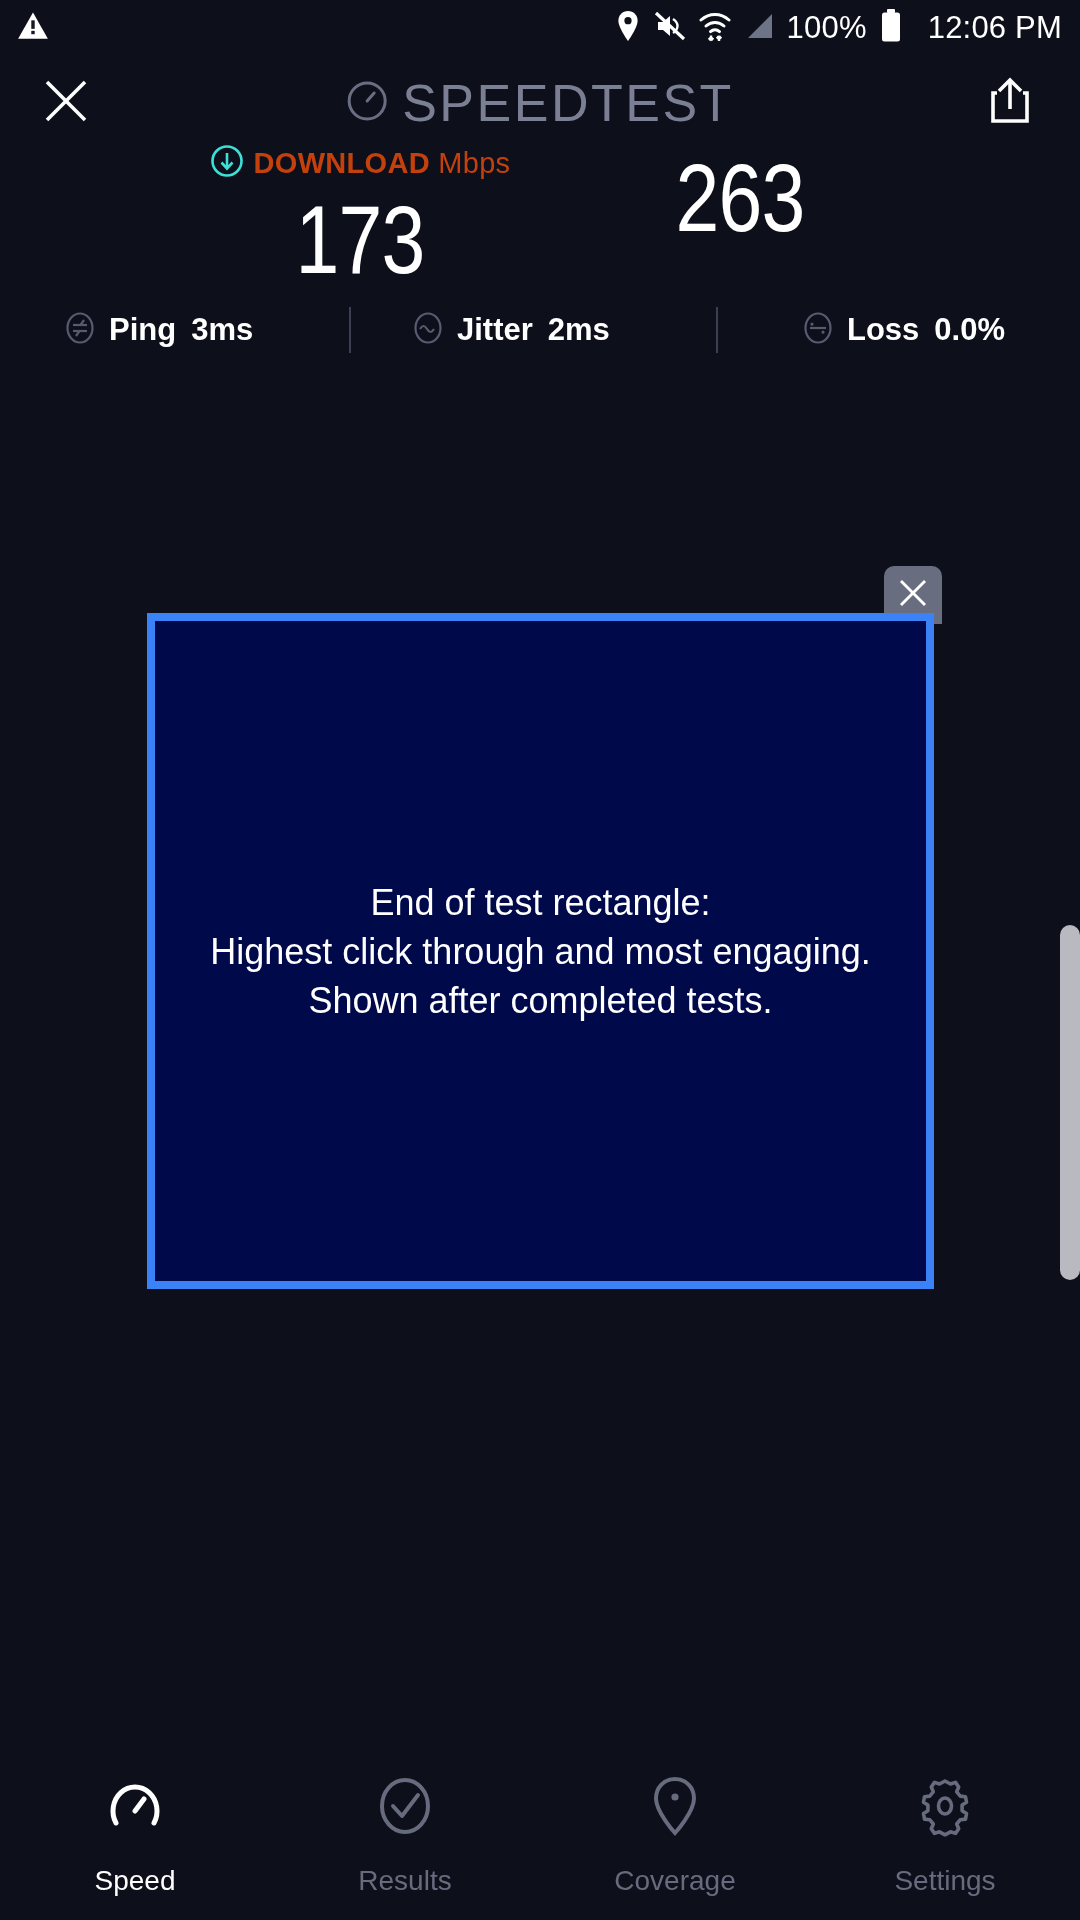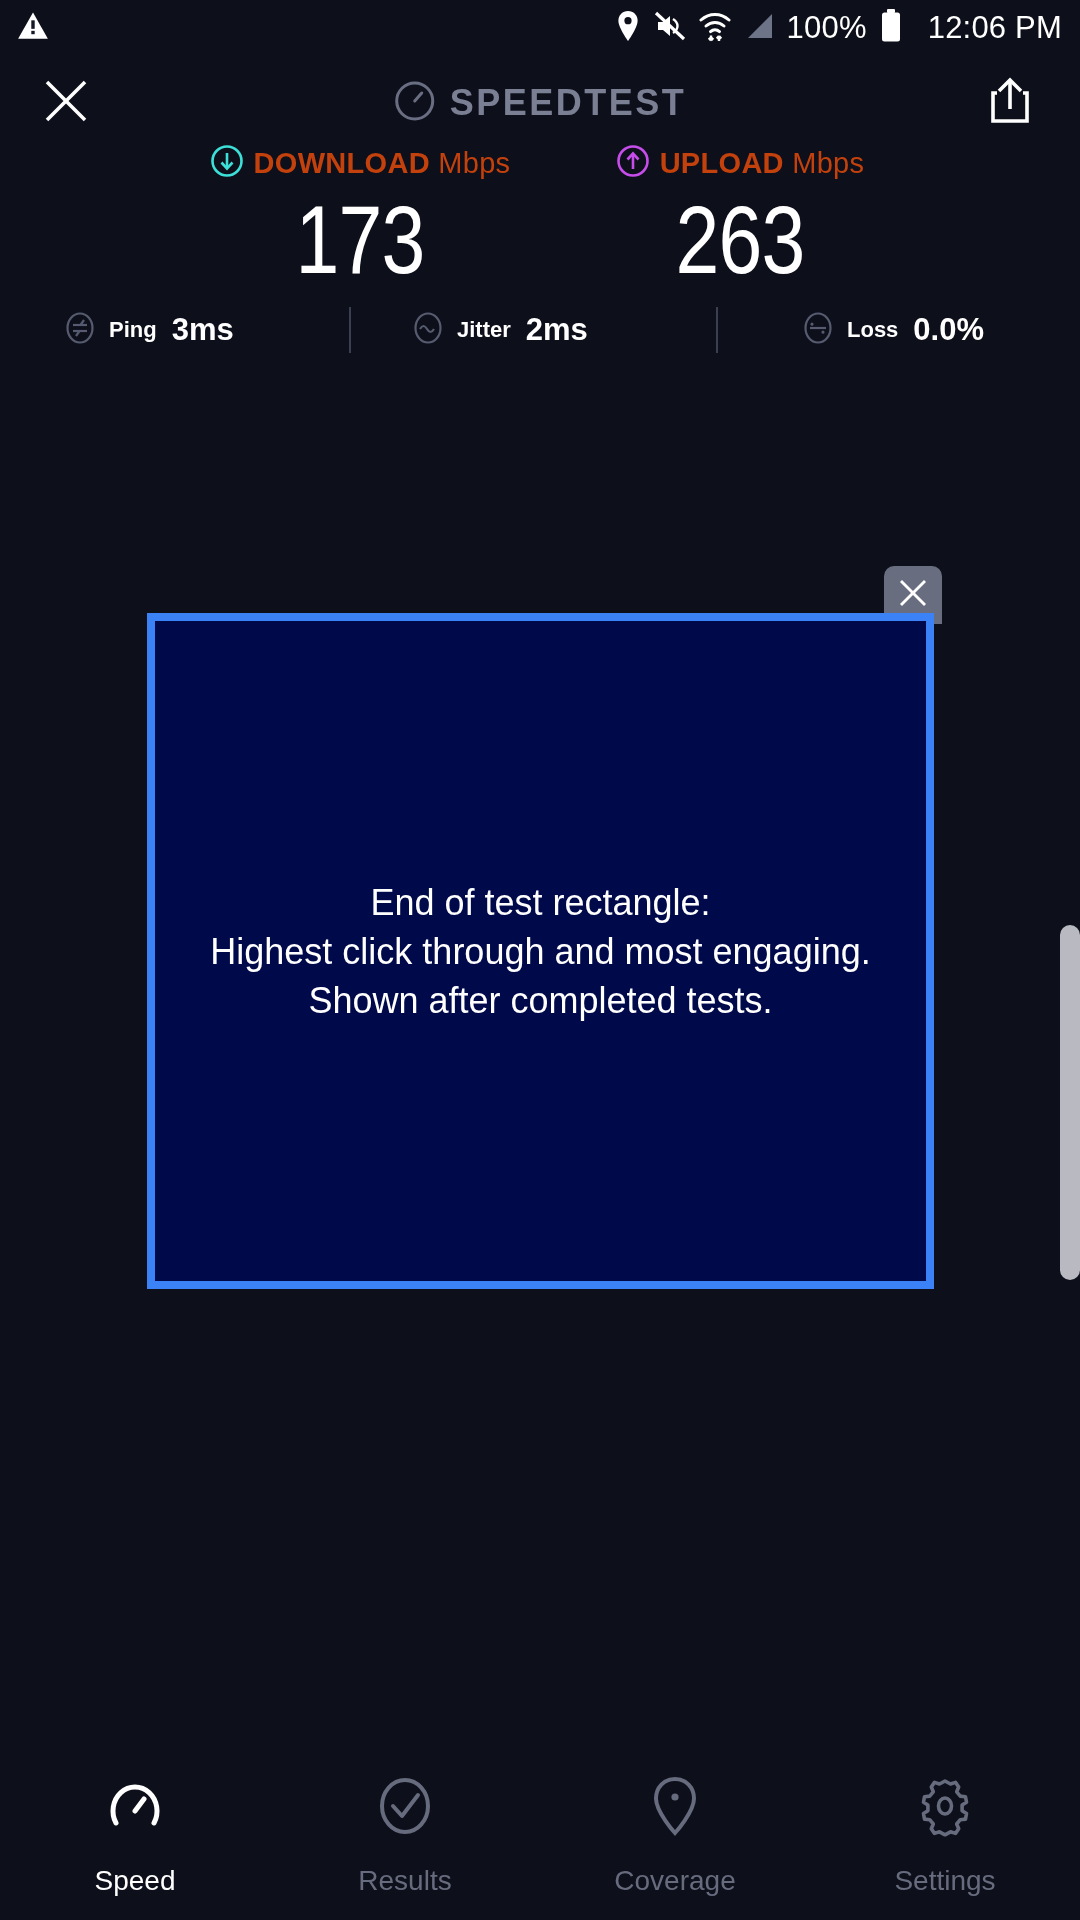--- a/index.html
+++ b/index.html
@@ -23,21 +23,21 @@
 
   
   .header{
     position:absolute; top:55px; left:0; width:1080px; height:95px;
     display:flex; align-items:center;
   }
   .hdr-close{ position:absolute; left:38px; top:50%; transform:translateY(-50%);
               width:56px; height:56px; display:flex; align-items:center; justify-content:center; }
   .hdr-logo{ position:absolute; left:50%; top:50%; transform:translate(-50%,-50%);
              display:flex; align-items:center; gap:14px; }
-  .hdr-logo-text{ color:#7b7f93; font-size:36px; font-weight:bold; letter-spacing:2.5px; }
+  .hdr-logo-text{ color:#7b7f93; font-size:52px; font-weight:normal; letter-spacing:2.5px; }
   .hdr-share{ position:absolute; right:42px; top:50%; transform:translateY(-50%);
               width:56px; height:56px; display:flex; align-items:center; justify-content:center; }
 
   
   .speeds{ position:absolute; top:142px; left:0; width:1080px; height:130px; }
   .speed-col{ position:absolute; top:0; text-align:center; }
   .speed-col.dl{ left:150px; width:420px; }
   .speed-col.ul{ left:540px; width:400px; }
   .speed-label-row{ display:flex; align-items:center; justify-content:center; gap:10px; height:42px; }
   .speed-label{ color:#c2410c; font-size:29px; font-weight:bold; letter-spacing:.3px; }
@@ -46,21 +46,21 @@
     color:#ffffff; font-size:96px; line-height:96px; font-weight:300;
     margin-top:8px; letter-spacing:-1px; transform:scaleX(.82);
   }
 
   
   .metrics{
     position:absolute; top:300px; left:0; width:1080px; height:60px;
     display:flex; align-items:center;
   }
   .metric{ display:flex; align-items:center; gap:11px; }
-  .metric .m-name{ color:#ffffff; font-size:22px; font-weight:bold; }
+  .metric .m-name{ color:#ffffff; font-size:31px; font-weight:bold; }
   .metric .m-val{ color:#ffffff; font-size:31px; font-weight:bold; margin-left:4px; }
   .metric.ping{ position:absolute; left:62px; }
   .metric.jitter{ position:absolute; left:410px; }
   .metric.loss{ position:absolute; left:800px; }
   .m-divider{ position:absolute; width:2px; height:46px; background:#3a3f52; }
   .m-divider.d1{ left:349px; }
   .m-divider.d2{ left:716px; }
 
   
   .ad-close{
@@ -196,30 +196,20 @@
             <line x1="17" y1="9" x2="17" y2="24" stroke="#3ce0d8" stroke-width="2.6"></line>
             <path d="M11.5 18.5 L17 24.5 L22.5 18.5" stroke="#3ce0d8" stroke-width="2.6" fill="none"></path>
           </svg>
         </span>
         <span class="speed-label"><span>DOWNLOAD</span> <span class="unit">Mbps</span></span>
       </div>
       <div class="speed-value">173</div>
     </div>
 
     <div class="speed-col ul">
-      <div class="speed-label-row">
-        <span>
-          <svg width="34" height="34" viewBox="0 0 34 34">
-            <circle cx="17" cy="17" r="14.5" stroke="#c74dea" stroke-width="2.6" fill="none"></circle>
-            <line x1="17" y1="25" x2="17" y2="10" stroke="#c74dea" stroke-width="2.6"></line>
-            <path d="M11.5 15.5 L17 9.5 L22.5 15.5" stroke="#c74dea" stroke-width="2.6" fill="none"></path>
-          </svg>
-        </span>
-        <span class="speed-label"><span>UPLOAD</span> <span class="unit">Mbps</span></span>
-      </div>
       <div class="speed-value">263</div>
     </div>
   </div>
 
   <div class="metrics">
     <div class="metric ping">
       <span>
         <svg width="36" height="36" viewBox="0 0 36 36">
           <ellipse cx="18" cy="18" rx="12.5" ry="14.5" stroke="#565b70" stroke-width="2.2" fill="none"></ellipse>
           <line x1="11" y1="15" x2="25" y2="15" stroke="#565b70" stroke-width="2.2"></line>

